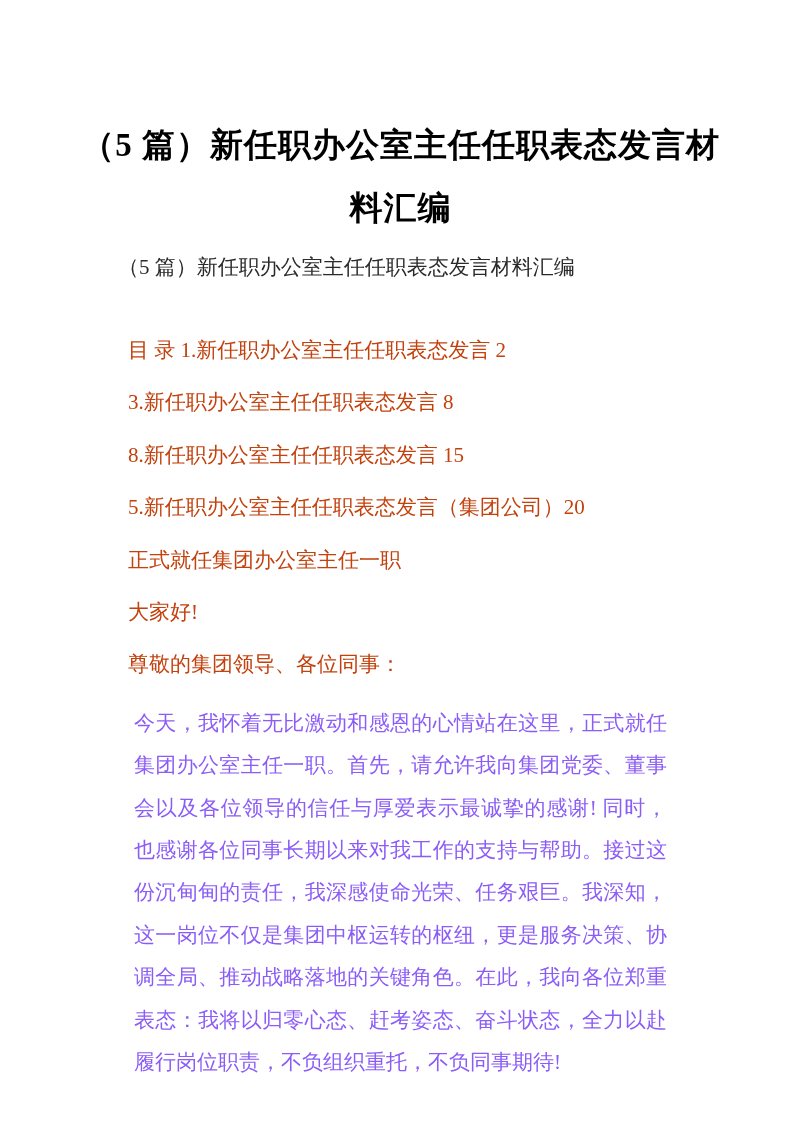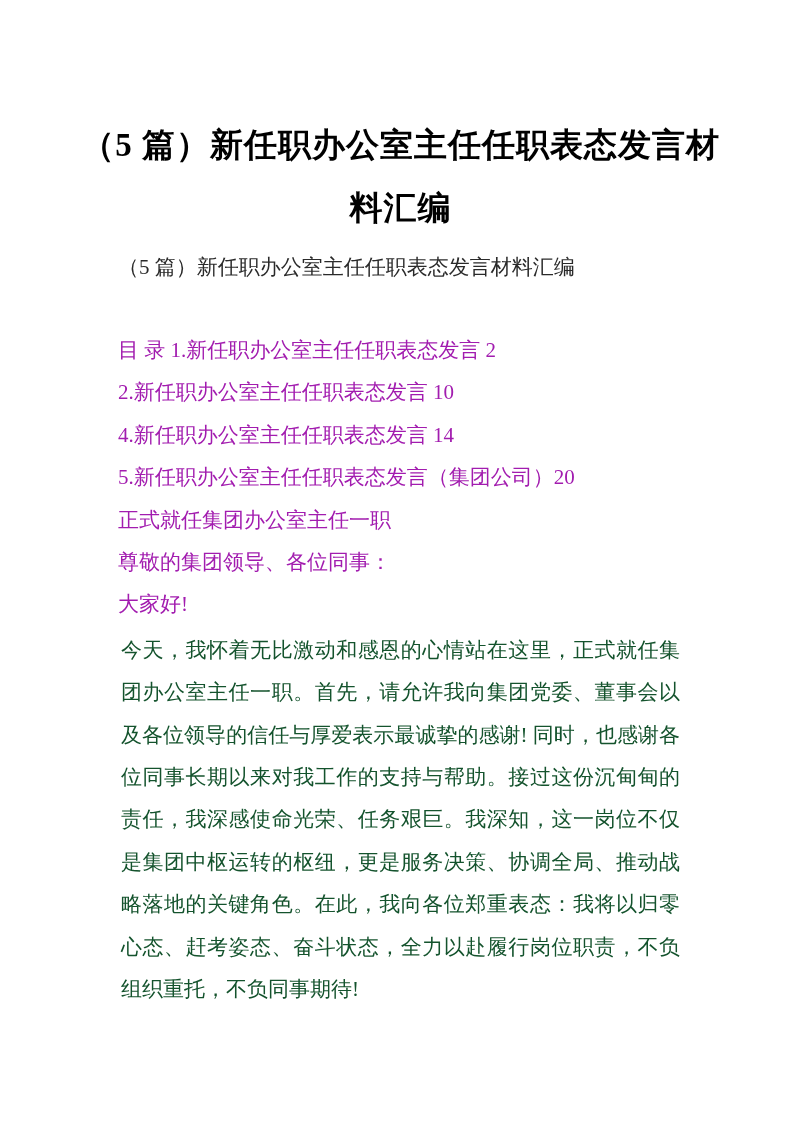--- a/index.html
+++ b/index.html
@@ -33,58 +33,58 @@
     margin: 6px 0 41px 0;
     padding: 0;
     font-size: 21px;
     line-height: 42px;
     font-weight: 400;
     color: #2a2a2a;
     white-space: nowrap;
   }
   .toc p.line,
   p.line {
-    margin: 0;
+    margin: 10px;
     padding: 0;
     font-size: 21px;
     line-height: 42.4px;
     font-weight: 400;
-    color: #a21caf;
+    color: #c2410c;
     white-space: nowrap;
   }
   p.body-paragraph {
-    margin: 3px;
+    margin: 16px;
     padding: 0;
     font-size: 21px;
     line-height: 42.4px;
     font-weight: 400;
-    color: #14532d;
+    color: #8b5cf6;
     text-align: justify;
     text-justify: inter-ideograph;
   }
 </style>
 </head>
 <body>
 
 <div class="page">
   <div class="content">
 
     <h1 class="doc-title">（5 篇）新任职办公室主任任职表态发言材料汇编</h1>
 
     <p class="subtitle">（5 篇）新任职办公室主任任职表态发言材料汇编</p>
 
     <div class="toc">
       <p class="line">目 录 1.新任职办公室主任任职表态发言 2</p>
-      <p class="line">2.新任职办公室主任任职表态发言 10</p>
-      <p class="line">4.新任职办公室主任任职表态发言 14</p>
+      <p class="line">3.新任职办公室主任任职表态发言 8</p>
+      <p class="line">8.新任职办公室主任任职表态发言 15</p>
       <p class="line">5.新任职办公室主任任职表态发言（集团公司）20</p>
     </div>
 
     <p class="line">正式就任集团办公室主任一职</p>
 
+    <p class="line">大家好!</p>
+
     <p class="line">尊敬的集团领导、各位同事：</p>
-
-    <p class="line">大家好!</p>
 
     <p class="body-paragraph">今天，我怀着无比激动和感恩的心情站在这里，正式就任集团办公室主任一职。首先，请允许我向集团党委、董事会以及各位领导的信任与厚爱表示最诚挚的感谢! 同时，也感谢各位同事长期以来对我工作的支持与帮助。接过这份沉甸甸的责任，我深感使命光荣、任务艰巨。我深知，这一岗位不仅是集团中枢运转的枢纽，更是服务决策、协调全局、推动战略落地的关键角色。在此，我向各位郑重表态：我将以归零心态、赶考姿态、奋斗状态，全力以赴履行岗位职责，不负组织重托，不负同事期待!</p>
 
   </div>
 </div>
 
 </body></html>

